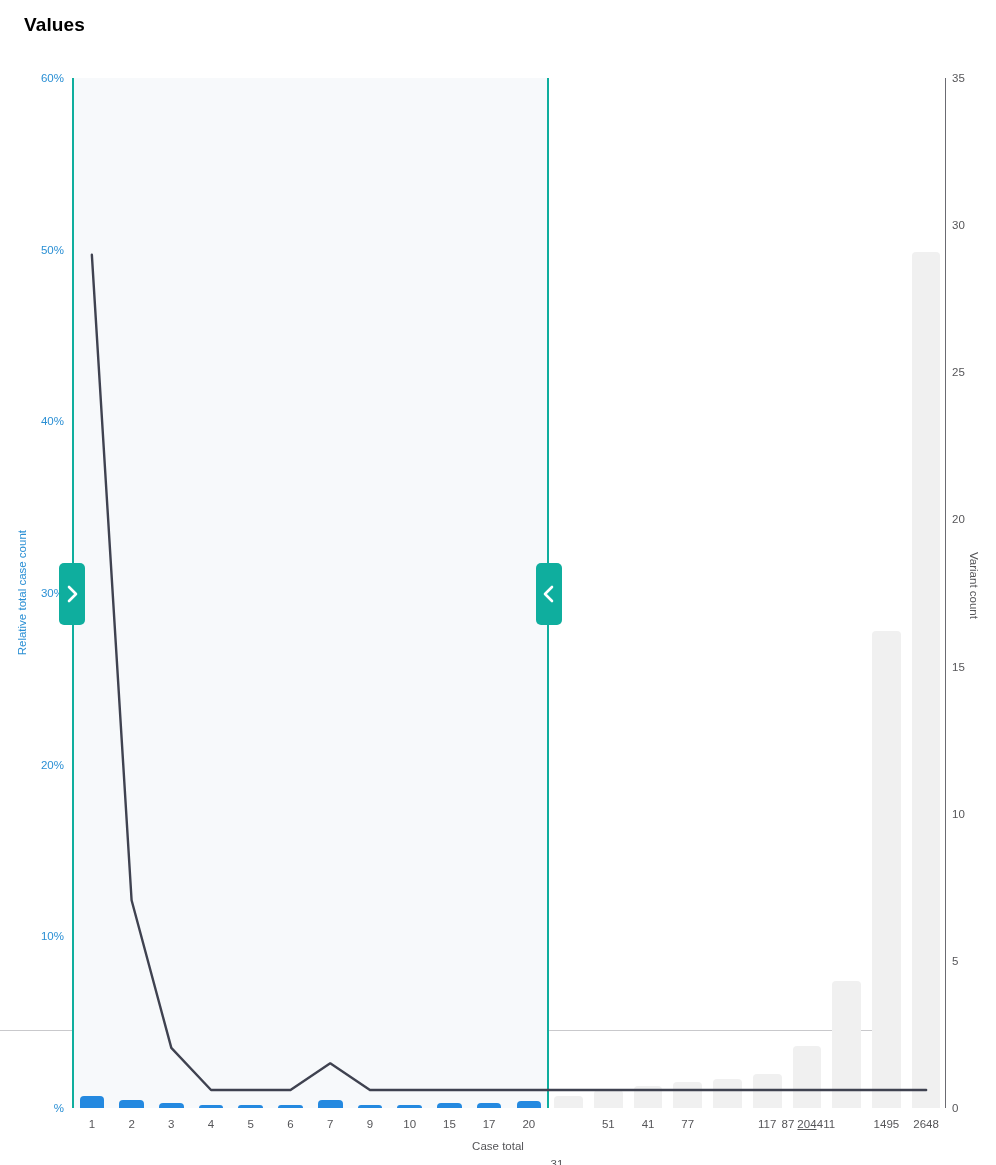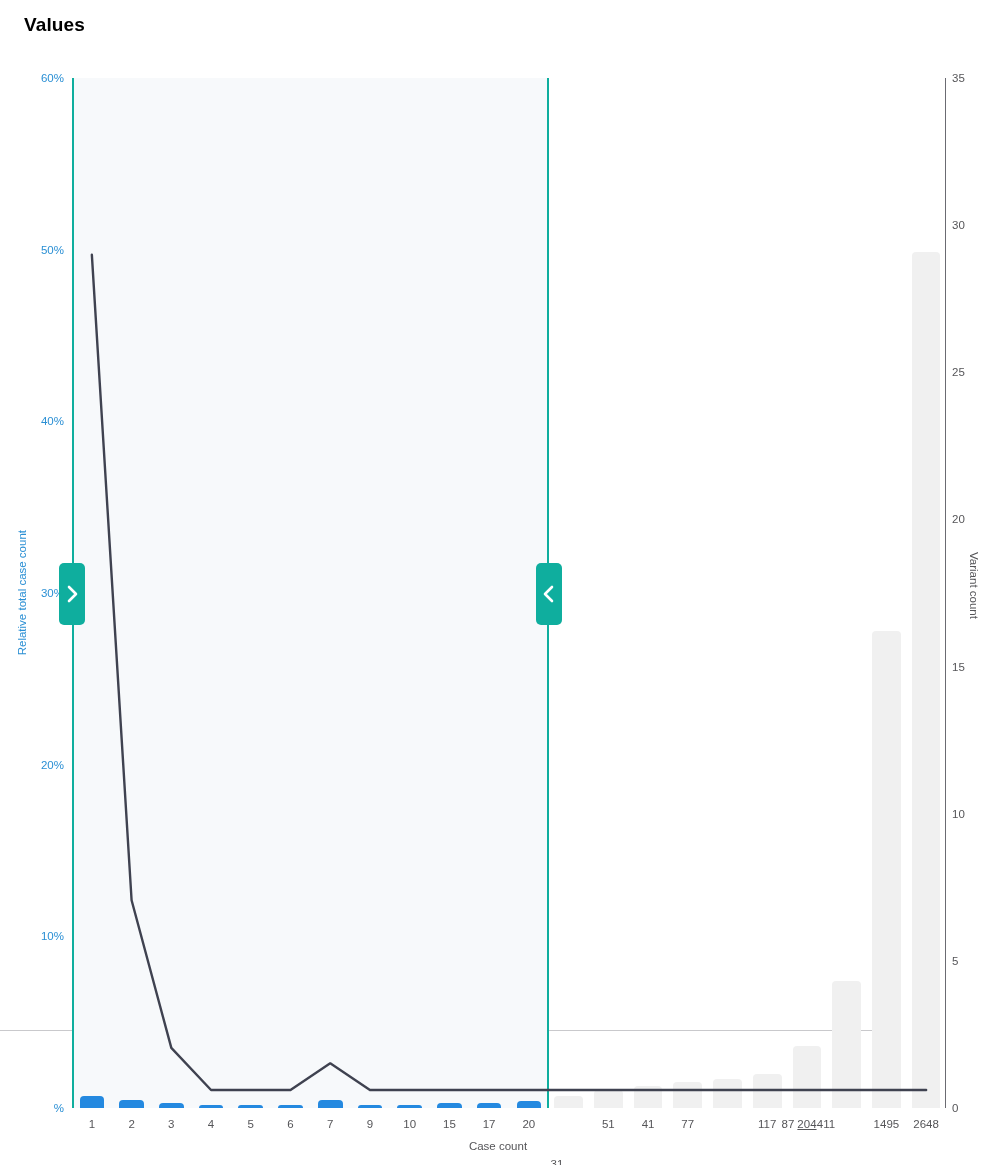--- a/index.html
+++ b/index.html
@@ -197,21 +197,21 @@
 <body>
 
 <div id="root">
 
   <div class="panel-title">Values</div>
 
   <div class="axis-title-left">Relative total case count</div>
 
   <div class="axis-title-right">Variant count</div>
 
-  <div class="axis-title-bottom">Case count</div>
+  <div class="axis-title-bottom">Case total</div>
 
   <div class="left-tick-col" id="left-ticks">
       <div class="tick-left" style="top: 0px; text-align: center;">60%</div>
       <div class="tick-left" style="top: 171.667px;">50%</div>
       <div class="tick-left" style="top: 343.333px; margin-left: 10px;">40%</div>
       <div class="tick-left" style="top: 515px;">30%</div>
       <div class="tick-left" style="top: 686.667px;">20%</div>
       <div class="tick-left" style="top: 858.333px;">10%</div>
       <div class="tick-left" style="top: 1030px;">%</div>
     </div>

